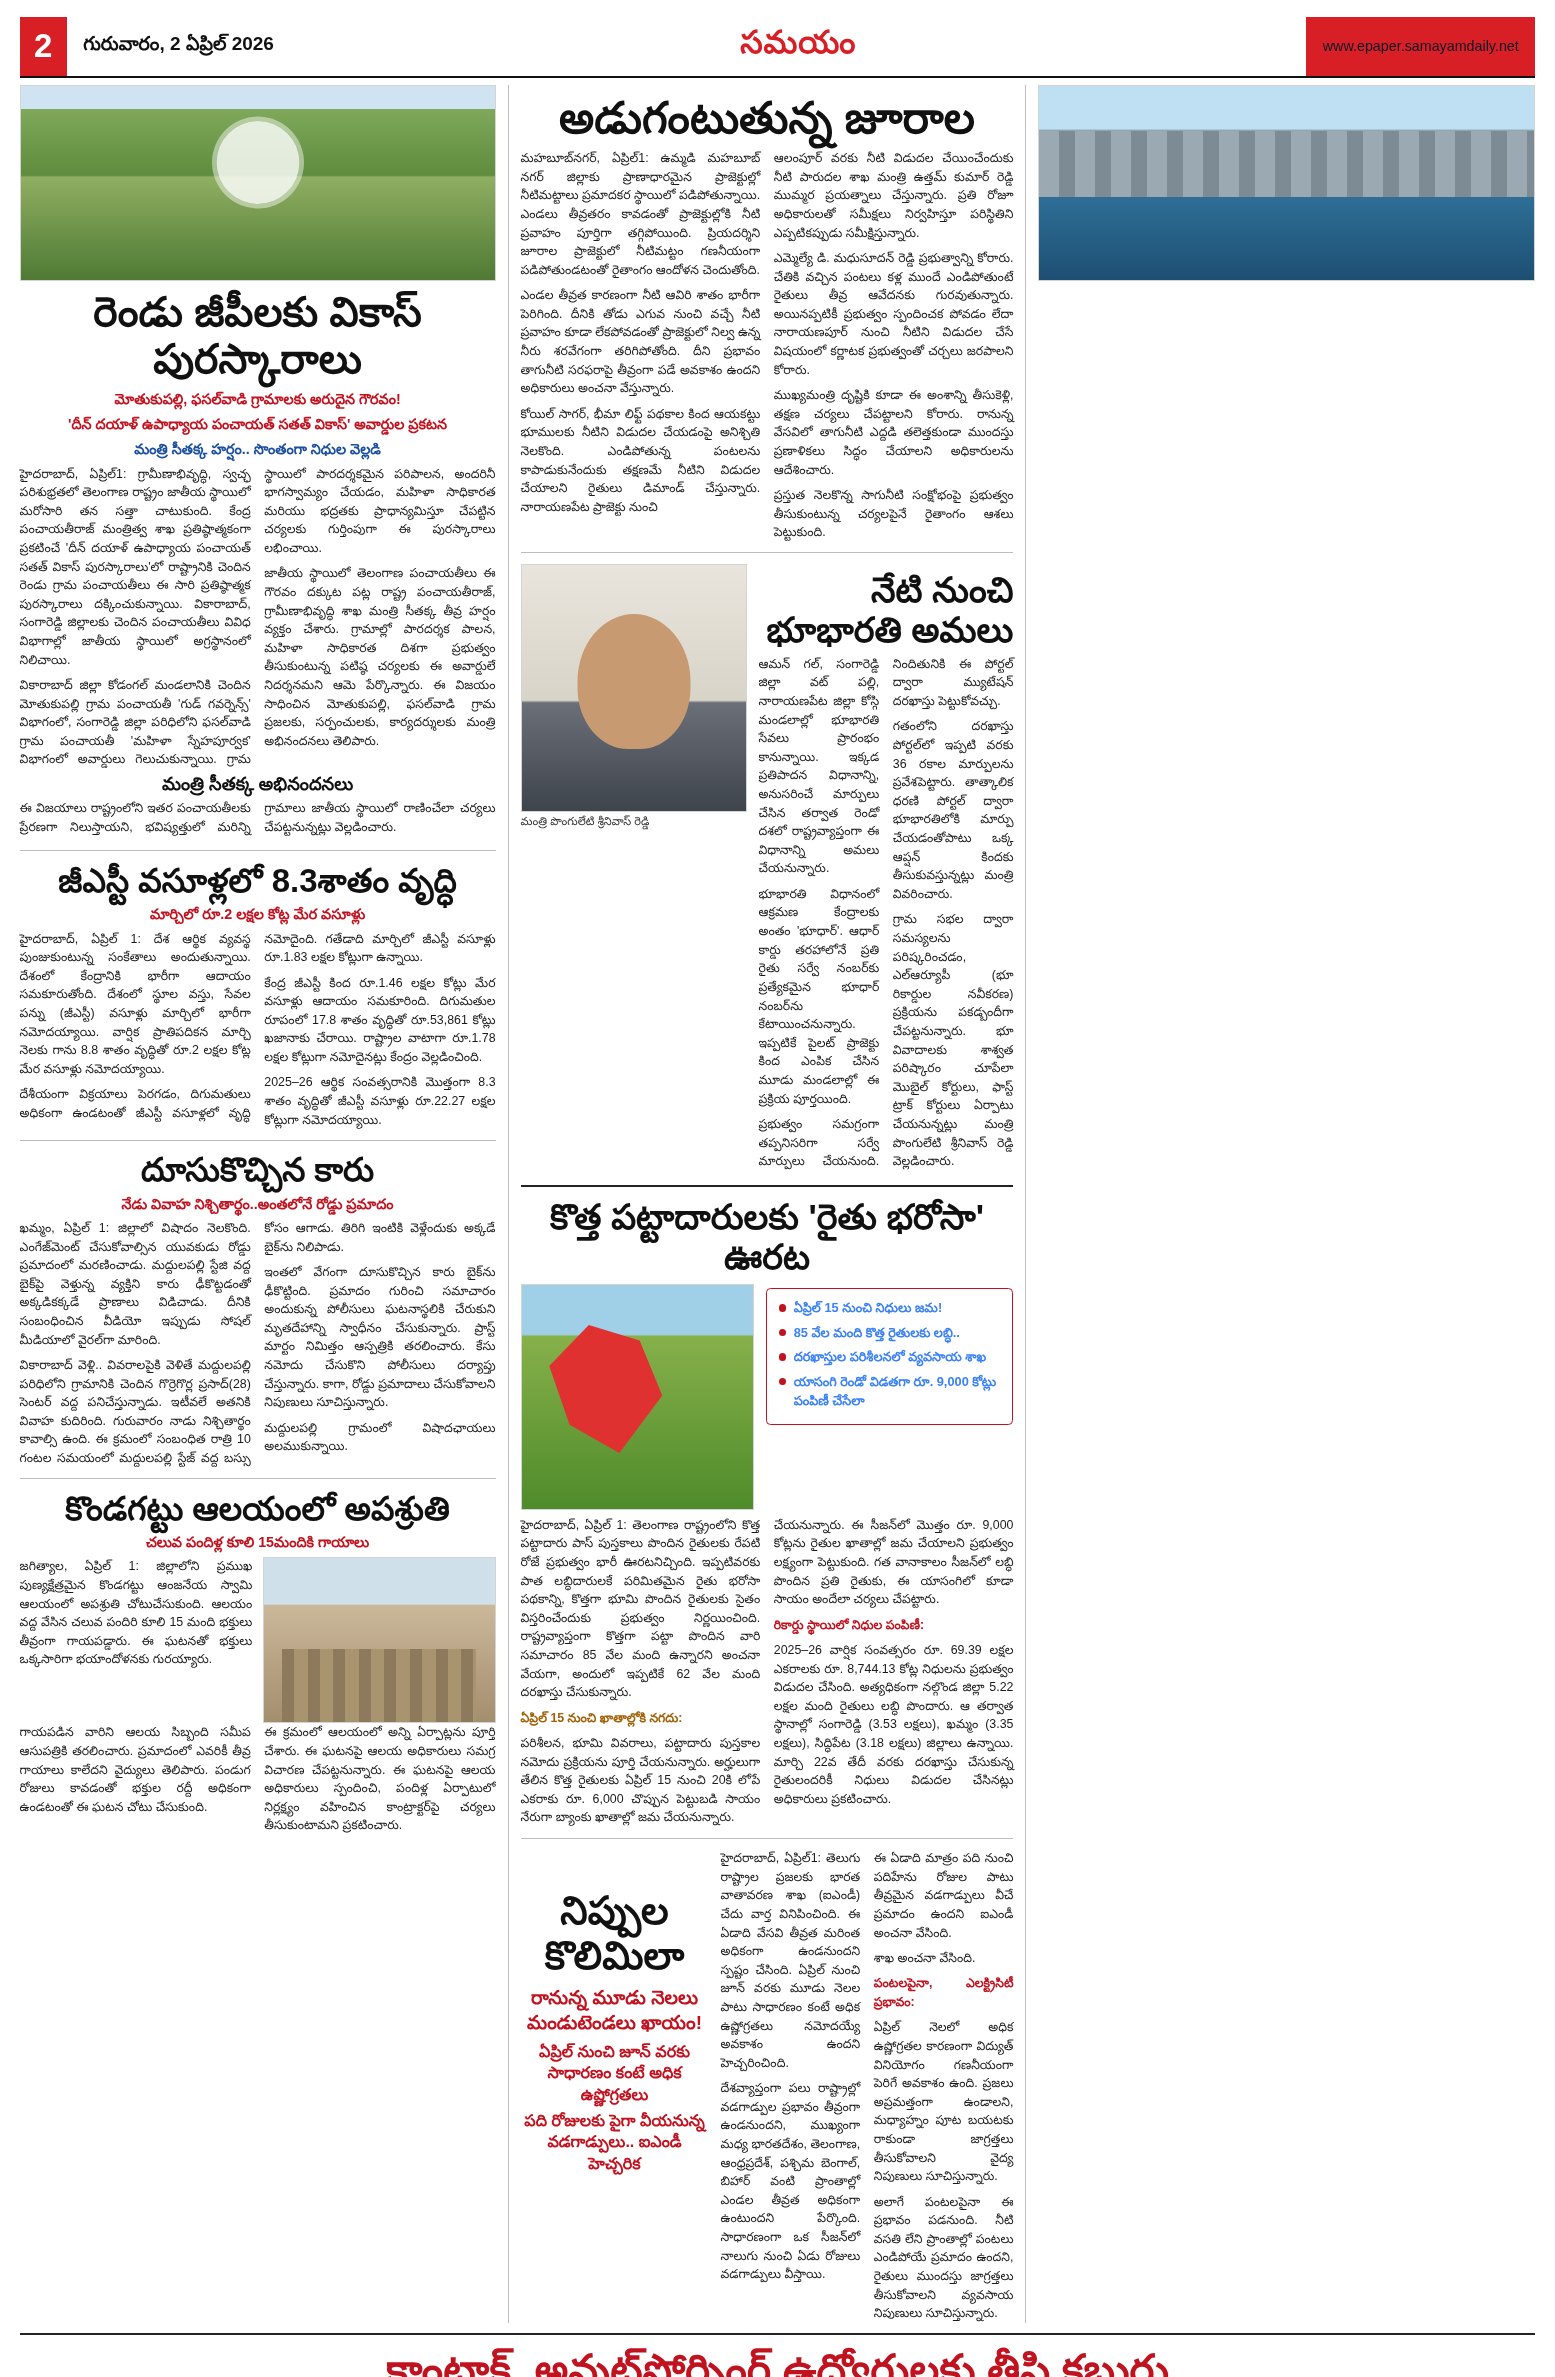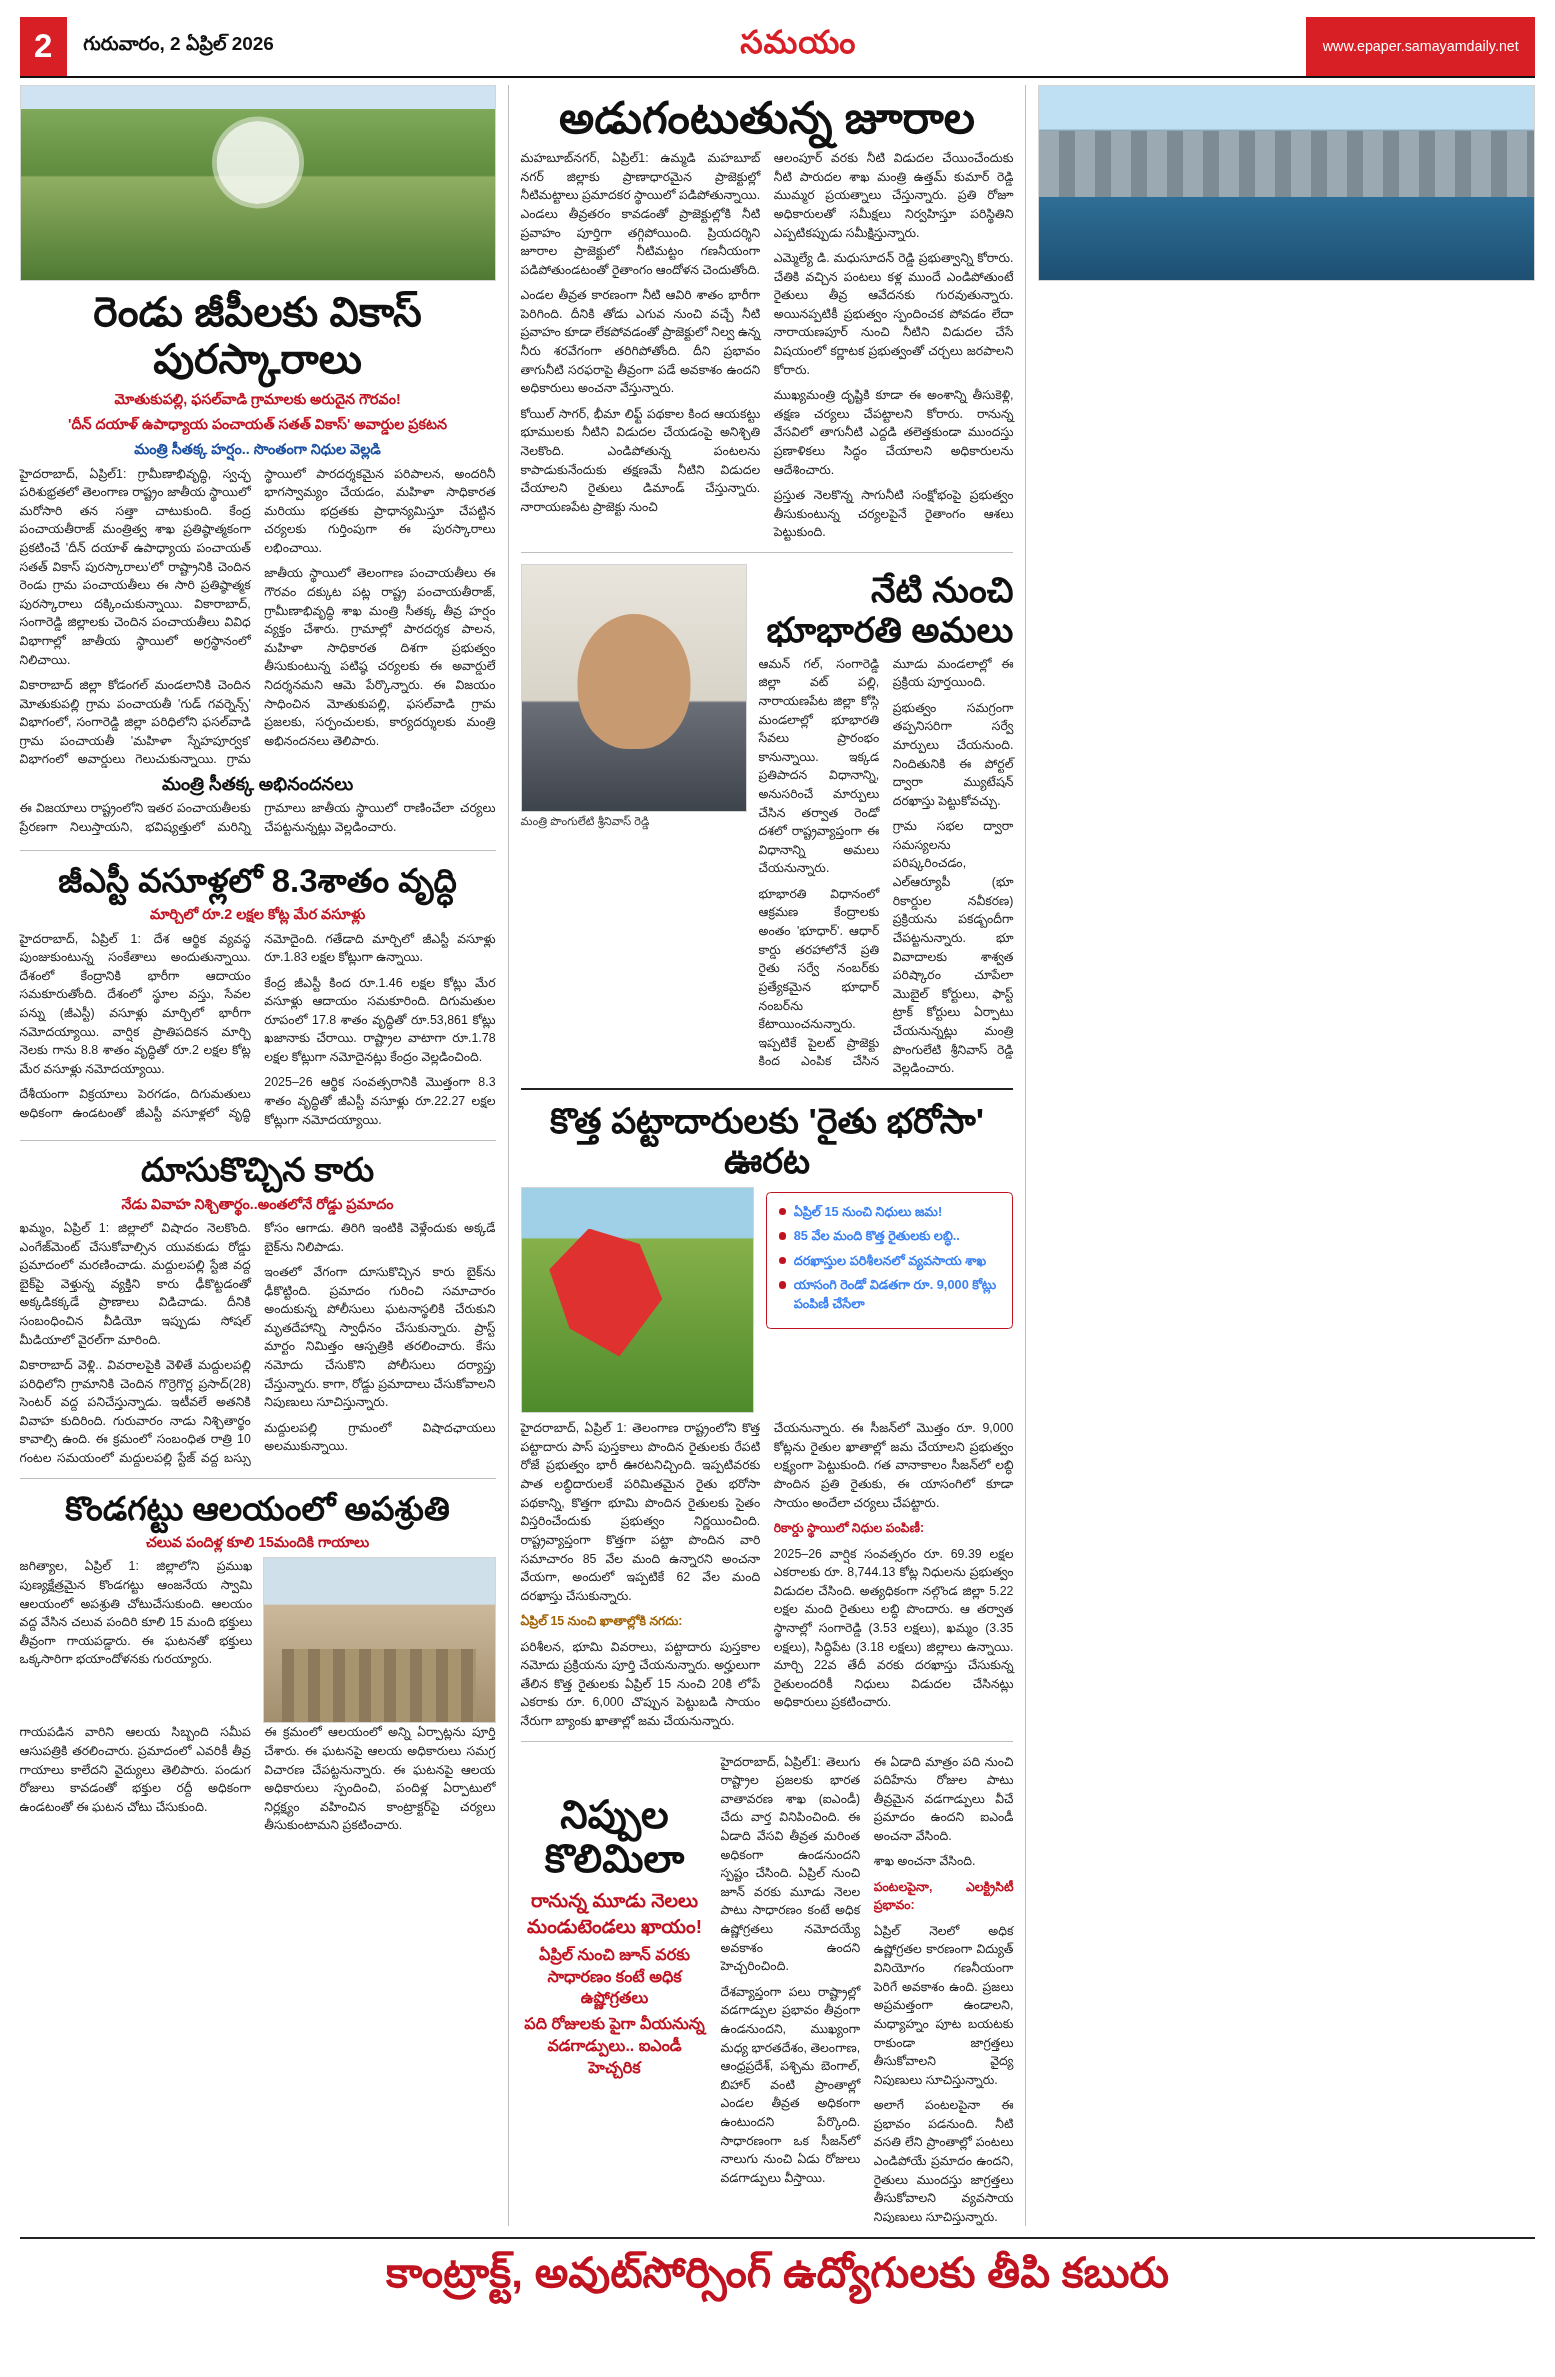--- a/index.html
+++ b/index.html
@@ -4,21 +4,21 @@
 <style>
   html,body{margin:0;padding:0;background:#ffffff;}
   body{font-family:"Liberation Sans",sans-serif;color:#111;}
   .page{width:1555px;min-height:2377px;background:#fff;position:relative;box-sizing:border-box;padding:0 19.6px 13.5px 19.6px;}
 
   
   .masthead{display:flex;align-items:stretch;height:59px;margin-top:16.6px;border-bottom:2.3px solid #111;}
   .page-num{width:47px;background:#d81f26;color:#fff;font-size:33px;font-weight:bold;display:flex;align-items:center;justify-content:center;}
   .date-box{display:flex;align-items:center;padding:0 16.6px;font-size:19px;font-weight:bold;color:#111;}
   .mast-title{flex:1;display:flex;align-items:center;justify-content:center;font-size:32px;font-weight:bold;color:#d81f26;letter-spacing:0.8px;}
-  .site-box{background:#d81f26;color:#ffffff;display:flex;align-items:center;padding:0 16.6px;font-size:14.3px;}
+  .site-box{background:#d81f26;color:#0f172a;display:flex;align-items:center;padding:0 16.6px;font-size:14.3px;}
 
   
   .body-wrap{display:flex;gap:0;margin-top:7.5px;}
   .col-left{width:489px;padding-right:12px;box-sizing:border-box;border-right:1.1px solid #bdbdbd;}
   .col-mid{width:518px;padding:0 12px;box-sizing:border-box;border-right:1.1px solid #bdbdbd;}
   .col-right{width:509px;padding-left:12px;box-sizing:border-box;}
 
   .photo{width:100%;display:block;border:0.8px solid #d4d4d4;box-sizing:border-box;}
   .hr{border:0;border-top:1.1px solid #bdbdbd;margin:10.5px 0;}
   .hr-thick{border:0;border-top:2.3px solid #222;margin:10.5px 0;}
@@ -149,20 +149,21 @@
         <div style="width:226px;">
           <div class="photo img-portrait"></div>
           <div class="cap">మంత్రి పొంగులేటి శ్రీనివాస్ రెడ్డి</div>
         </div>
         <div style="flex:1;">
           <h2 class="head" style="font-size:35px;text-align:right;">నేటి నుంచి భూభారతి అమలు</h2>
           <div class="twocol">
             <p class="body">ఆమన్ గల్, సంగారెడ్డి జిల్లా వట్ పల్లి, నారాయణపేట జిల్లా కోస్గి మండలాల్లో భూభారతి సేవలు ప్రారంభం కానున్నాయి. ఇక్కడ ప్రతిపాదన విధానాన్ని, అనుసరించే మార్పులు చేసిన తర్వాత రెండో దశలో రాష్ట్రవ్యాప్తంగా ఈ విధానాన్ని అమలు చేయనున్నారు.</p>
             <p class="body">భూభారతి విధానంలో ఆక్రమణ కేంద్రాలకు అంతం 'భూధార్'. ఆధార్ కార్డు తరహాలోనే ప్రతి రైతు సర్వే నంబర్‌కు ప్రత్యేకమైన భూధార్ నంబర్‌ను కేటాయించనున్నారు. ఇప్పటికే పైలట్ ప్రాజెక్టు కింద ఎంపిక చేసిన మూడు మండలాల్లో ఈ ప్రక్రియ పూర్తయింది.</p>
             <p class="body">ప్రభుత్వం సమగ్రంగా తప్పనిసరిగా సర్వే మార్పులు చేయనుంది. నిందితునికి ఈ పోర్టల్ ద్వారా మ్యుటేషన్ దరఖాస్తు పెట్టుకోవచ్చు.</p>
+            <p class="body">గతంలోని దరఖాస్తు పోర్టల్‌లో ఇప్పటి వరకు 36 రకాల మార్పులను ప్రవేశపెట్టారు. తాత్కాలిక ధరణి పోర్టల్ ద్వారా భూభారతిలోకి మార్పు చేయడంతోపాటు ఒక్క ఆప్షన్ కిందకు తీసుకువస్తున్నట్లు మంత్రి వివరించారు.</p>
             <p class="body">గ్రామ సభల ద్వారా సమస్యలను పరిష్కరించడం, ఎల్ఆర్యూపీ (భూ రికార్డుల నవీకరణ) ప్రక్రియను పకడ్బందీగా చేపట్టనున్నారు. భూ వివాదాలకు శాశ్వత పరిష్కారం చూపేలా మొబైల్ కోర్టులు, ఫాస్ట్ ట్రాక్ కోర్టులు ఏర్పాటు చేయనున్నట్లు మంత్రి పొంగులేటి శ్రీనివాస్ రెడ్డి వెల్లడించారు.</p>
           </div>
         </div>
       </div>
 
       <hr class="hr-thick">
 
       <h1 class="head" style="font-size:35px;">కొత్త పట్టాదారులకు 'రైతు భరోసా' ఊరట</h1>
 
       <div style="display:flex;gap:12px;align-items:flex-start;">

